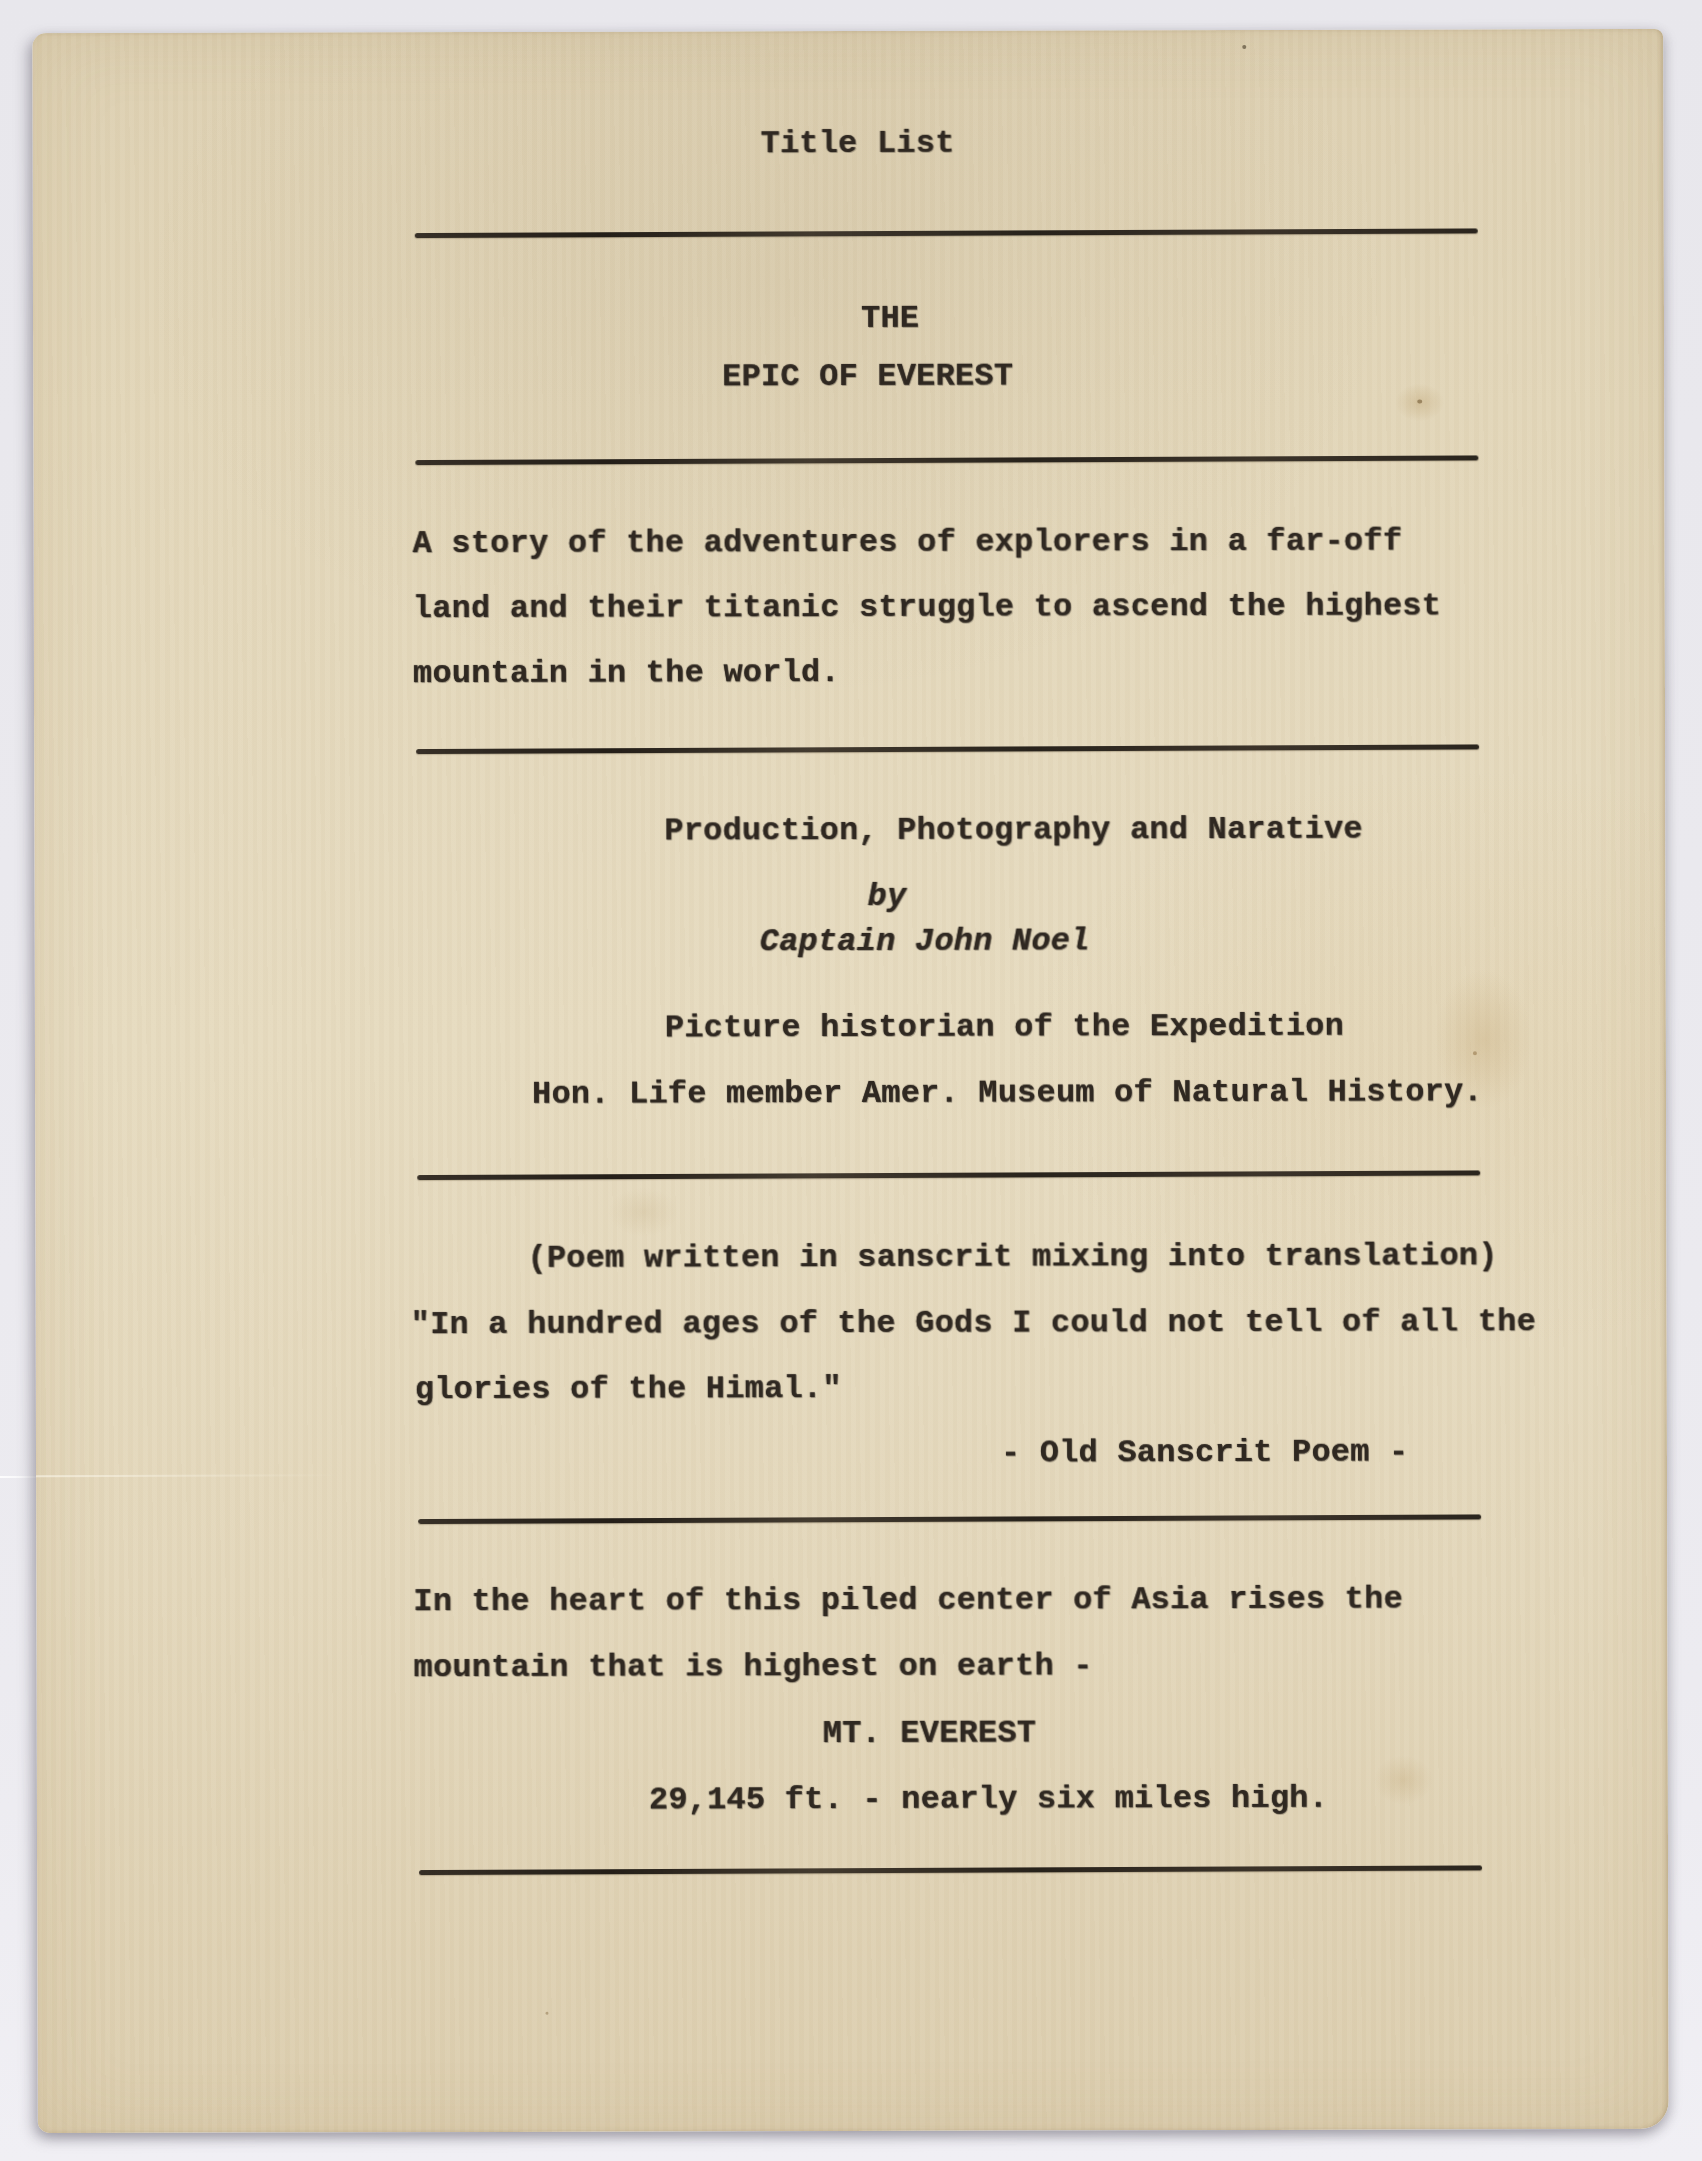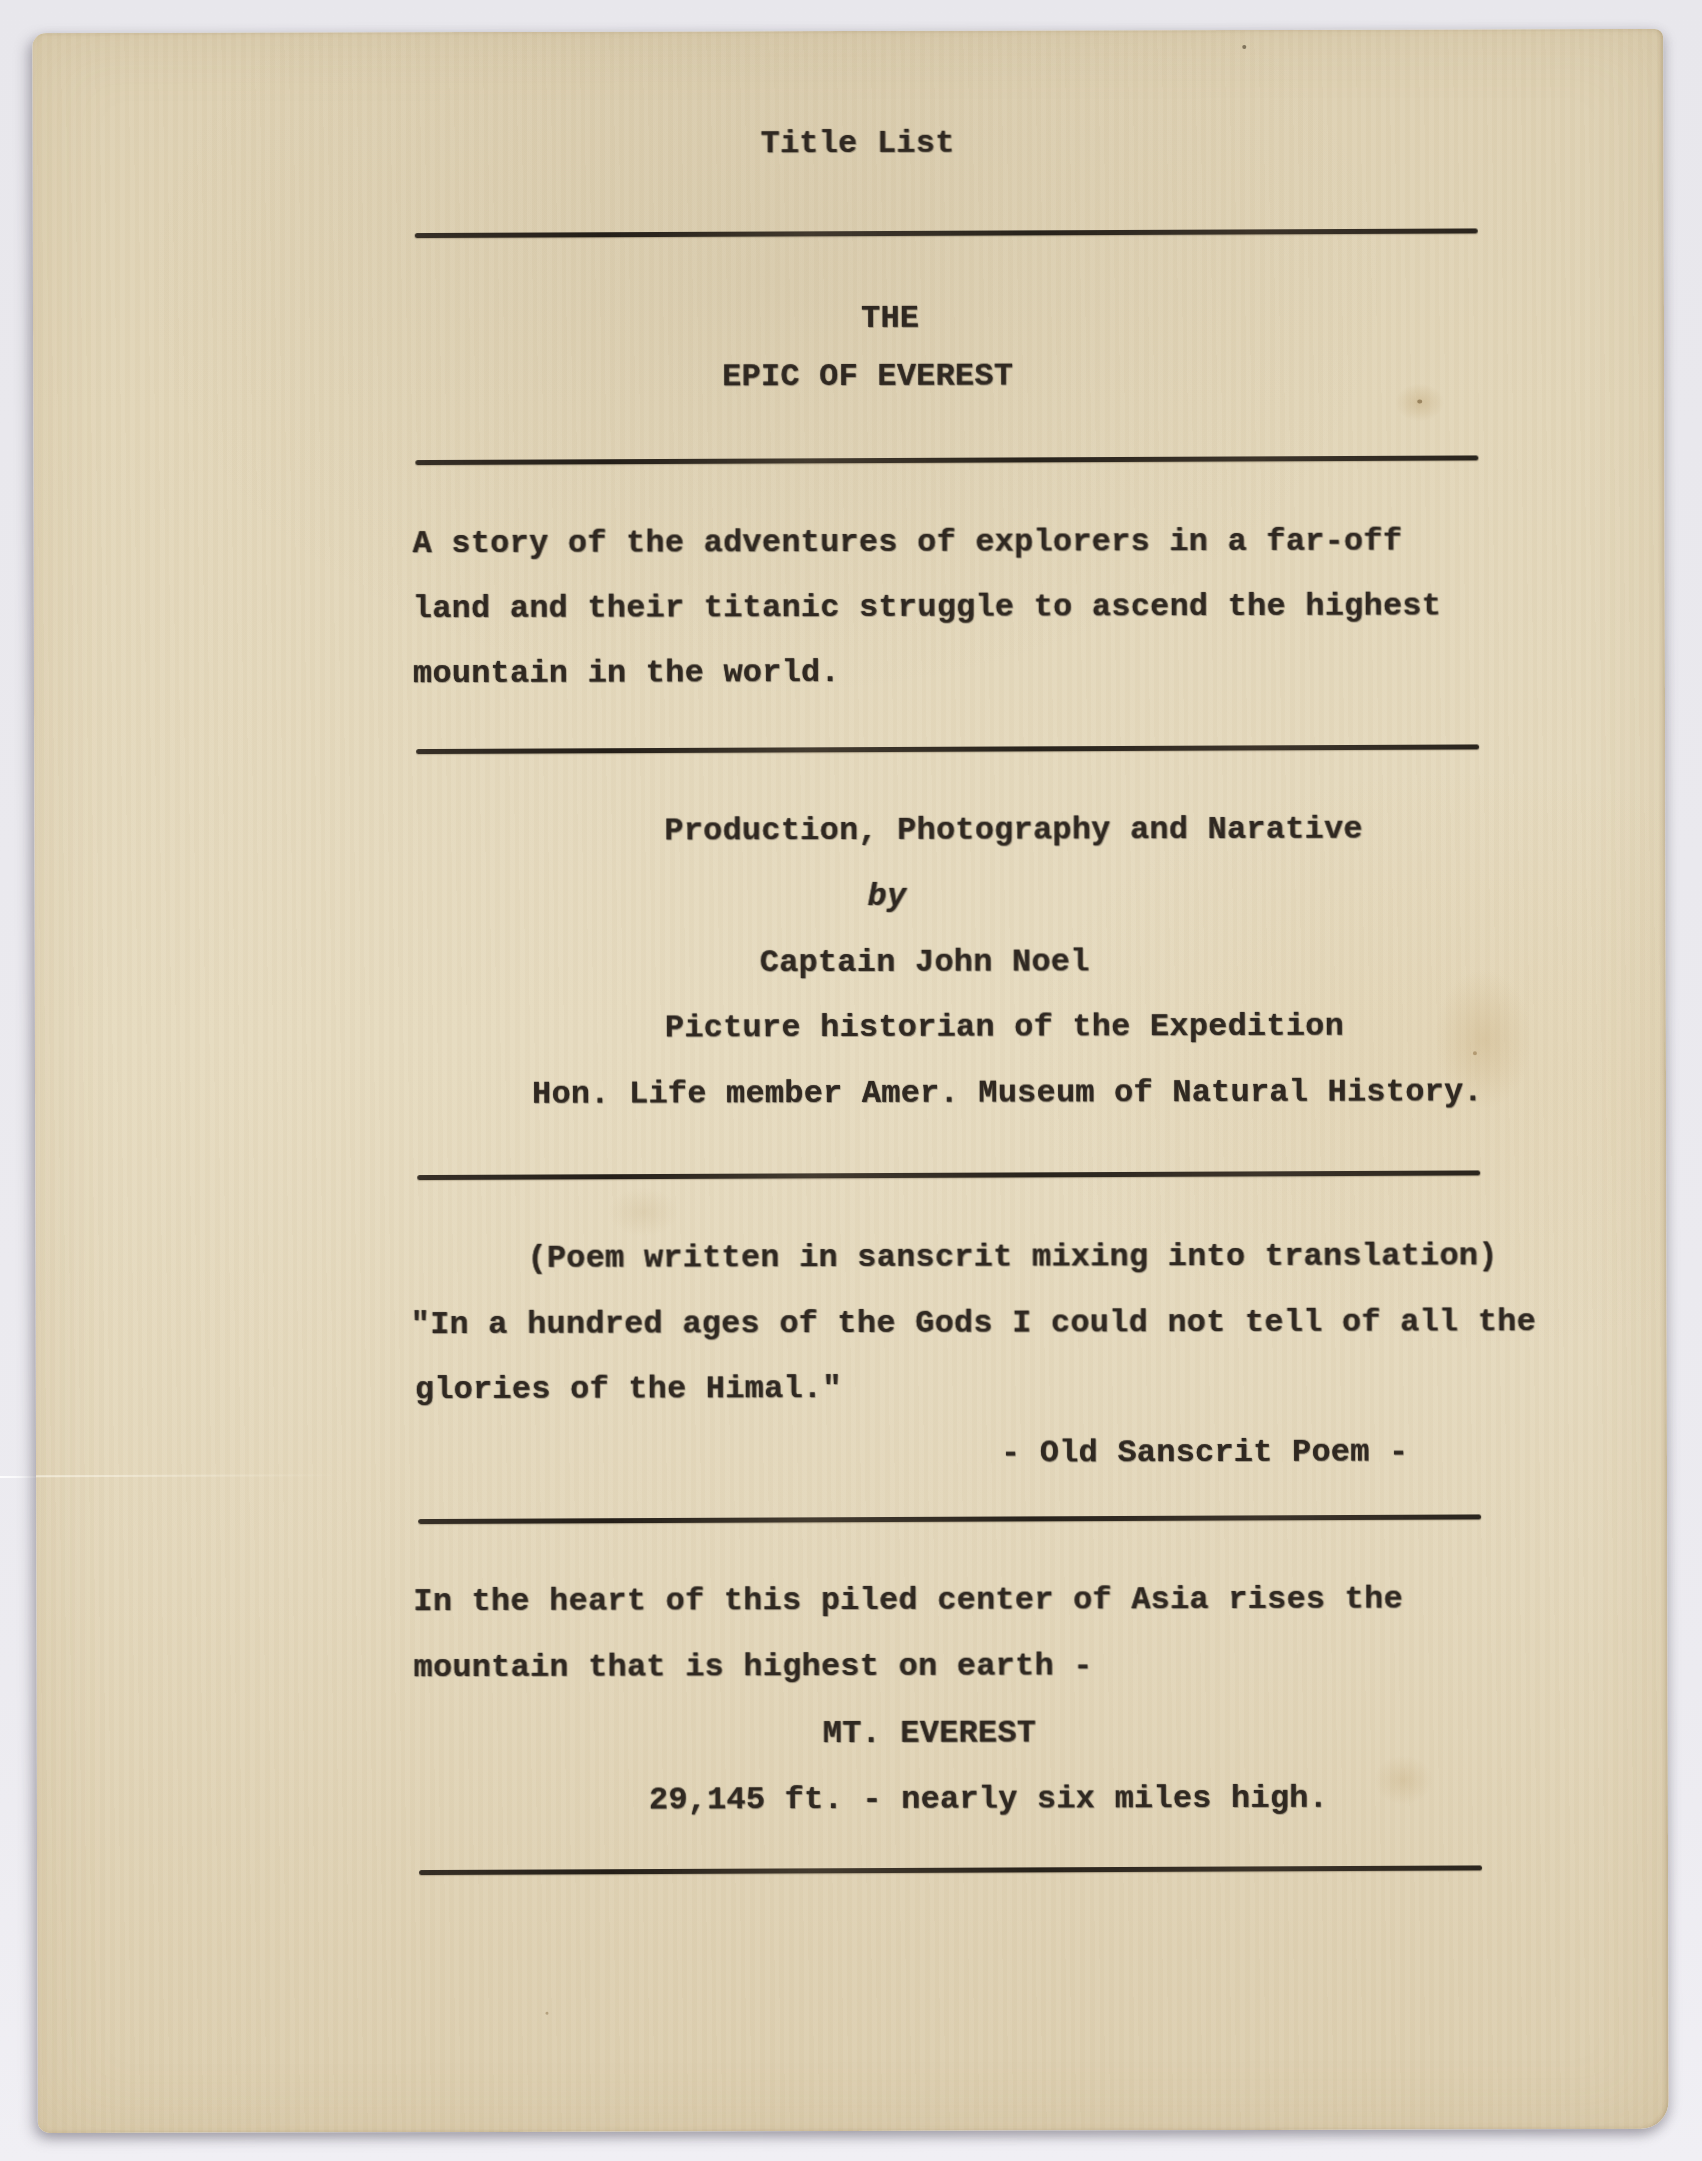--- a/index.html
+++ b/index.html
@@ -112,21 +112,21 @@
     <div class="rule" style="top:427px;"></div>
 
     <div class="tline" style="left:379px; top:493px;">A story of the adventures of explorers in a far-off</div>
     <div class="tline" style="left:379px; top:558px;">land and their titanic struggle to ascend the highest</div>
     <div class="tline" style="left:379px; top:623px;">mountain in the world.</div>
 
     <div class="rule" style="top:716px;"></div>
 
     <div class="tline" style="left:630px; top:781px;">Production, Photography and Narative</div>
     <div class="tline" style="left:833px; top:847px;font-style:italic;">by</div>
-    <div class="tline" style="left:725px; top:913px;">Captain John Noel</div>
+    <div class="tline" style="left:725px; top:892px;font-style:italic;">Captain John Noel</div>
     <div class="tline" style="left:630px; top:978px;">Picture historian of the Expedition</div>
     <div class="tline" style="left:497px;  top:1044px;">Hon. Life member Amer. Museum of Natural History.</div>
 
     <div class="rule" style="top:1142px;"></div>
 
     <div class="tline" style="left:492px; top:1208px;">(Poem written in sanscrit mixing into translation)</div>
     <div class="tline" style="left:375px; top:1274px;">"In a hundred ages of the Gods I could not tell of all the</div>
     <div class="tline" style="left:379px; top:1339px;">glories of the Himal."</div>
     <div class="tline" style="left:965px; top:1404px;">- Old Sanscrit Poem -</div>
 

